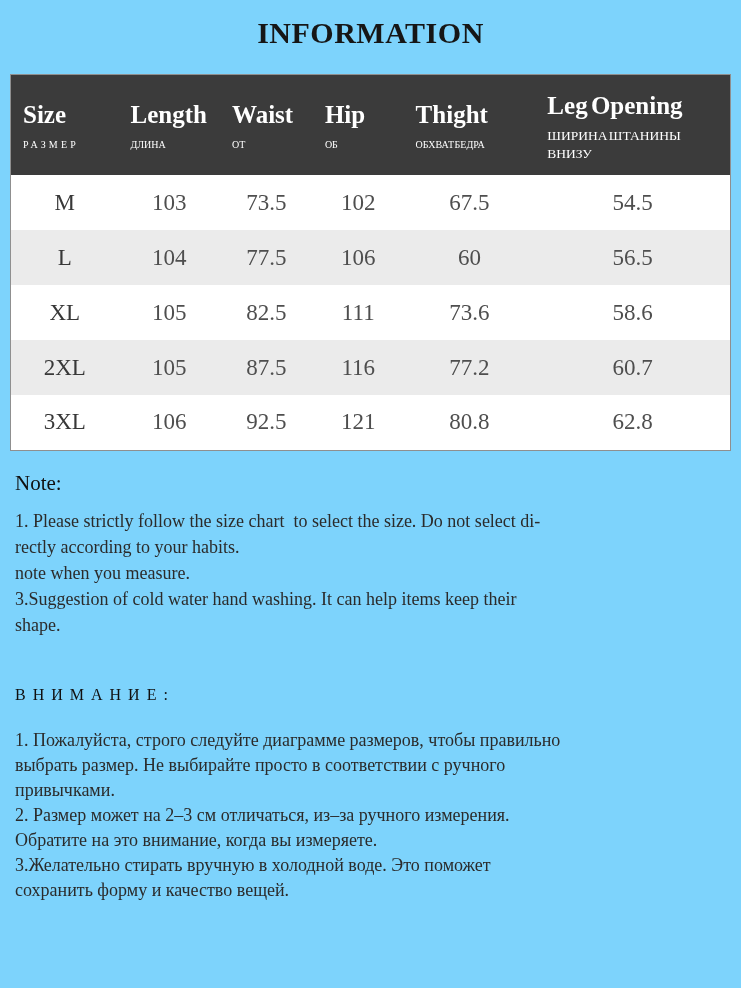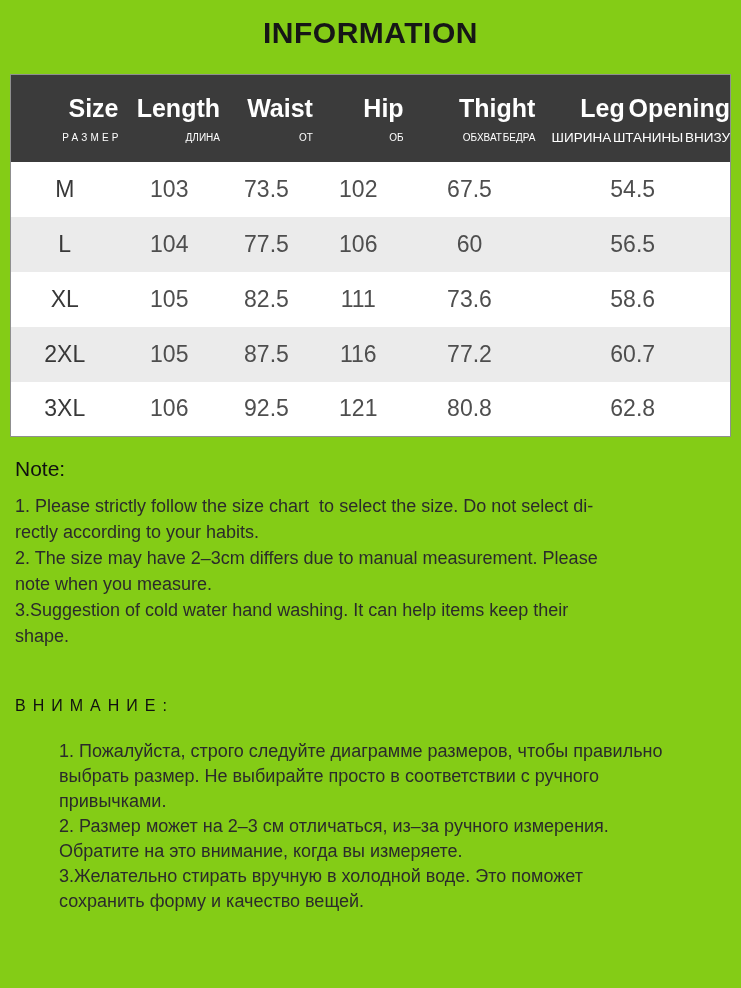--- a/index.html
+++ b/index.html
@@ -5,22 +5,23 @@
   * { margin: 0; padding: 0; box-sizing: border-box; }
   html, body { background: #ffffff; }
   body {
     font-family: "Liberation Sans", "DejaVu Sans", sans-serif;
     color: #222;
   }
   .page {
     position: relative;
     width: 741px;
     height: 988px;
-    background: #84cc16;
+    background: #7dd3fc;
     overflow: hidden;
+    font-family: Liberation Serif, serif;
   }
 
   
   .page-title {
     margin-top: 16px;
     text-align: center;
     font-size: 30px;
     font-weight: 700;
     letter-spacing: 0.5px;
     color: var(--title-color, #161616);
@@ -39,23 +40,23 @@
   table.size-table col.c-waist  { width: 12.9%; }
   table.size-table col.c-hip    { width: 12.6%; }
   table.size-table col.c-thight { width: 18.3%; }
   table.size-table col.c-leg    { width: 27.1%; }
 
   thead th {
     height: 87px;
     background: var(--header-bg, #3b3b3b);
     color: var(--header-text, #ffffff);
     vertical-align: middle;
-    text-align: right;
+    text-align: left;
     font-weight: normal;
-    padding: 0;
+    padding: 12px;
   }
   .hdr-en {
     font-size: 25px;
     font-weight: 700;
     line-height: 30px;
     word-spacing: -3px;
     margin-top: 4px;
   }
   .hdr-ru {
     font-size: 10px;
@@ -94,21 +95,20 @@
 
   .note-ru { margin: 48px 15px 0 15px; }
   .note-ru .note-title {
     font-size: 16px;
     font-weight: 500;
     letter-spacing: 7px;
   }
   .note-ru .note-lines { margin-top: 24px; }
   .note-ru .note-lines .line {
     line-height: 25px;
-    margin-left: 44px;
   }
 </style>
 </head>
 <body>
 
 <div class="page">
 
   <h1 class="page-title">INFORMATION</h1>
 
   <table class="size-table">
@@ -190,21 +190,20 @@
         <td>62.8</td>
       </tr>
     </tbody>
   </table>
 
   <section class="note-en">
     <h2 class="note-title">Note:</h2>
     <div class="note-lines">
       <div class="line">1. Please strictly follow the size chart  to select the size. Do not select di-</div>
       <div class="line">rectly according to your habits.</div>
-      <div class="line">2. The size may have 2–3cm differs due to manual measurement. Please</div>
       <div class="line">note when you measure.</div>
       <div class="line">3.Suggestion of cold water hand washing. It can help items keep their</div>
       <div class="line">shape.</div>
     </div>
   </section>
 
   <section class="note-ru">
     <h2 class="note-title">ВНИМАНИЕ:</h2>
     <div class="note-lines">
       <div class="line">1. Пожалуйста, строго следуйте диаграмме размеров, чтобы правильно</div>

